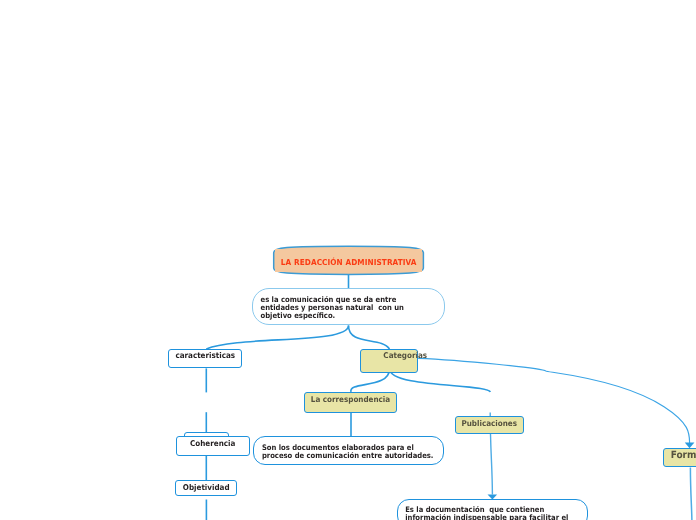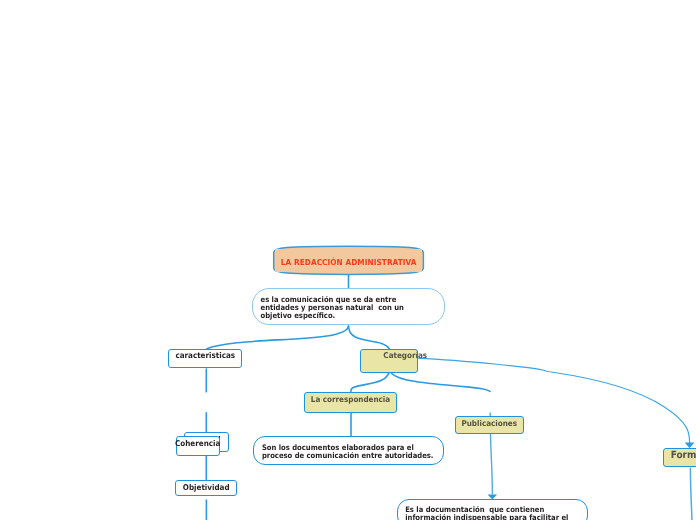--- a/index.html
+++ b/index.html
@@ -87,21 +87,21 @@
   </div>
 
   <div class="node n-plain" style="left:168.3px;top:348.9px;width:73.9px;height:19.6px;">
     <span class="label" style="font-size:8px;">caracteristicas</span>
   </div>
 
   <div class="node n-plain" style="left:184px;top:392.4px;width:44.6px;height:19.8px;margin-top:40px;">
     <span class="label" style="font-size:8px;">Unidad</span>
   </div>
 
-  <div class="node n-plain" style="left:175.7px;top:436.4px;width:44px;height:19.6px;">
+  <div class="node n-plain" style="left:175.7px;top:436.4px;width:74px;height:19.6px;">
     <span class="label" style="font-size:8px;">Coherencia</span>
   </div>
 
   <div class="node n-plain" style="left:175.4px;top:480px;width:61.6px;height:16px;">
     <span class="label" style="font-size:8px;">Objetividad</span>
   </div>
 
   <div class="node n-khaki" style="left:360px;top:348.9px;width:58.4px;height:24px;padding-left:32px;">
     <span class="label" style="font-size:8px;">Categorías</span>
   </div>

